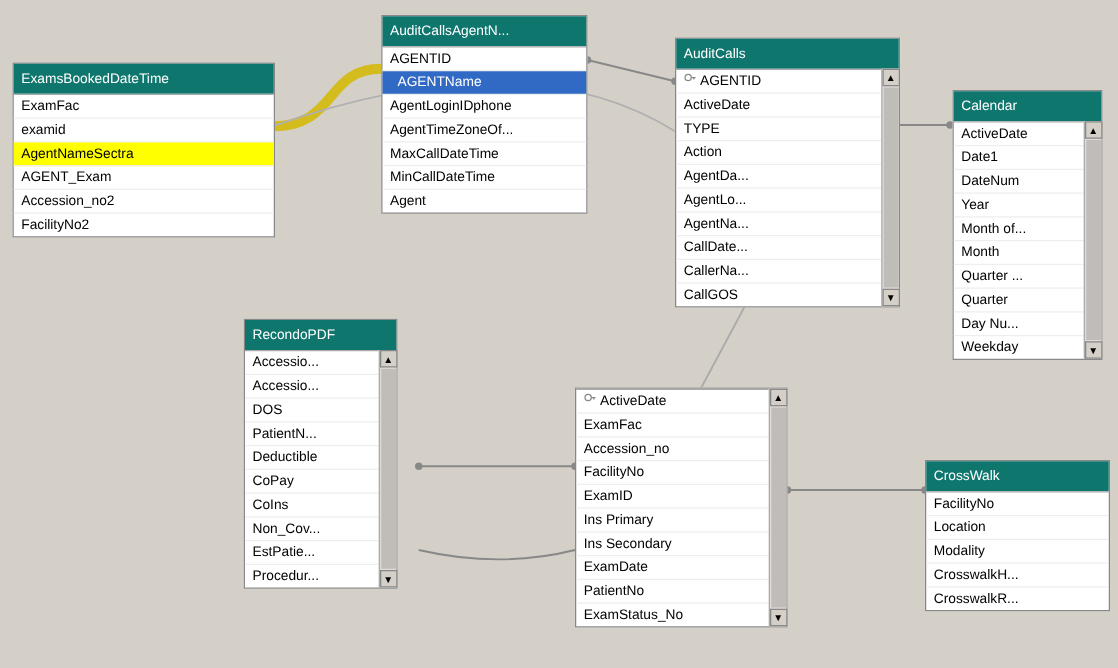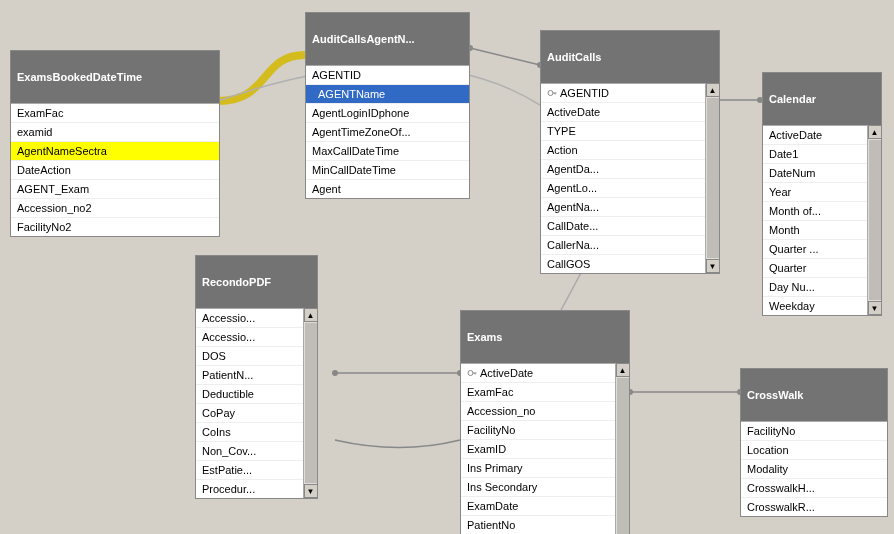--- a/index.html
+++ b/index.html
@@ -14,40 +14,39 @@
     }
 
     .db-table {
       position: absolute;
       background: #fff;
       border: 1px solid #888;
       min-width: 120px;
     }
 
     .db-table-header {
-      background: #737373;
+      background: #0f766e;
       color: #fff;
-      font-weight: bold;
-      padding: 20px 6px;
+      font-weight: normal;
+      padding: 6px 6px;
       font-size: 11px;
       white-space: nowrap;
     }
 
     .db-table-body {
       border-top: 1px solid #aaa;
     }
 
     .db-table-row {
       padding: 1px 6px;
       color: #000;
       white-space: nowrap;
       line-height: 16px;
       border-bottom: 1px solid #eee;
       display: flex;
-      align-items: center;
     }
 
     .db-table-row:last-child {
       border-bottom: none;
     }
 
     .db-table-row.highlighted {
       background: #ffff00;
       color: #000;
     }
@@ -150,23 +149,20 @@
     <div class="db-table-row">
         <span>ExamFac</span>
       </div>
     <div class="db-table-row">
         <span>examid</span>
       </div>
     <div class="db-table-row highlighted">
         <span>AgentNameSectra</span>
       </div>
     <div class="db-table-row">
-        <span>DateAction</span>
-      </div>
-    <div class="db-table-row">
         <span>AGENT_Exam</span>
       </div>
     <div class="db-table-row">
         <span>Accession_no2</span>
       </div>
     <div class="db-table-row">
         <span>FacilityNo2</span>
       </div>
   </div>
 </div>
@@ -326,21 +322,20 @@
     </div>
     <div class="scrollbar">
       <div class="scrollbar-up">▲</div>
       <div class="scrollbar-thumb"></div>
       <div class="scrollbar-down">▼</div>
     </div>
   </div>
 </div>
 
 <div class="db-table" style="left:460px; top:310px; width:170px;">
-  <div class="db-table-header">Exams</div>
   <div class="scrollbar-container">
     <div class="db-table-rows-list db-table-body">
       <div class="db-table-row">
         <svg class="key-icon" viewBox="0 0 10 10">
             <circle cx="3.5" cy="5" r="2.5" stroke="#888" stroke-width="1" fill="none"></circle>
             <line x1="6" y1="5" x2="9.5" y2="5" stroke="#888" stroke-width="1"></line>
             <line x1="8" y1="5" x2="8" y2="6.5" stroke="#888" stroke-width="1"></line>
           </svg>
         <span>ActiveDate</span>
       </div>

